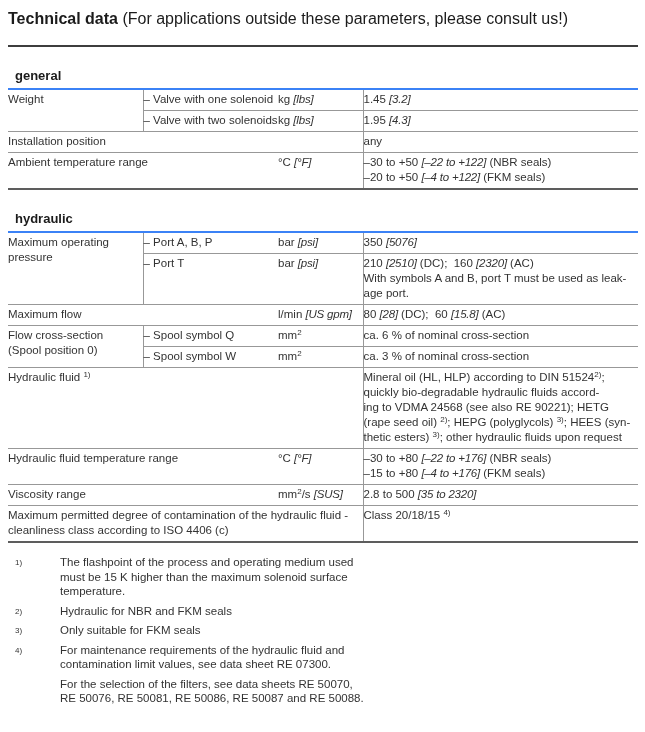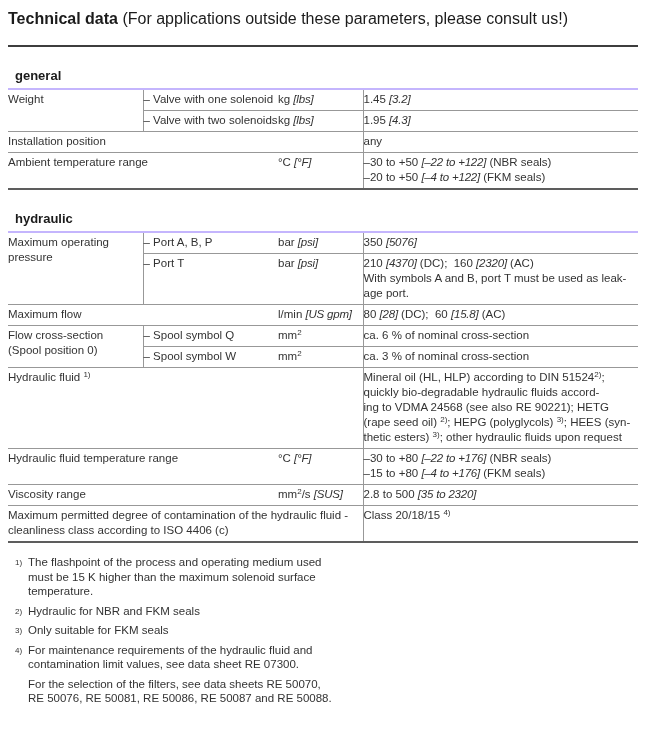--- a/index.html
+++ b/index.html
@@ -20,41 +20,41 @@
 
   
   h2.sec-h{
     font-size:13px;line-height:16px;color:#1b1b1b;
     margin:21px 0 4px 0;padding-left:7px;font-weight:bold;
   }
 
   
   table.spec{
     width:630px;border-collapse:collapse;table-layout:fixed;
-    border-top:2px solid #c4b5fd;
+    border-top:2px solid #3b82f6;
     font-size:11.5px;line-height:15px;color:#333333;
   }
   col.c1{width:135px;}col.c2{width:135px;}col.c3{width:85px;}col.c4{width:275px;}
   table.spec td{
     vertical-align:top;padding:2px 0 3px 0;
     border-bottom:1px solid #989898;
   }
   tr.last td{border-bottom:2px solid #5d5d5d;}
   td.lbl{padding-left:7px;padding-right:4px;white-space:pre-line;}
   td.sub{padding-left:5px;white-space:nowrap;border-left:1px solid #989898;}
   td.unit{text-align:left;padding-right:6px;white-space:nowrap;}
   td.val{border-left:1px solid #989898;padding-left:7px;padding-right:2px;white-space:pre-line;}
   i.imp{font-style:italic;letter-spacing:-0.2px;}
   sup{font-size:8px;line-height:0;vertical-align:baseline;position:relative;top:-4px;}
 
   
   .footnotes{margin-top:12px;padding-left:7px;font-size:11.5px;line-height:14.5px;color:#333333;}
   .fn{display:flex;margin-bottom:5px;}
   .fn-marker{flex:none;width:13px;font-size:8px;position:relative;top:1px;}
-  .fn-body{flex:1;max-width:392px;}
+  .fn-body{flex:1;max-width:392px;margin-left:32px;}
   .fn-para{margin:0 0 5px 0;white-space:pre-line;}
   .fn-para:last-child{margin-bottom:0;}
 </style>
 </head>
 <body>
 
 <div class="page">
 
   <h1 class="doc-title"><b>Technical data</b><span> (For applications outside these parameters, please consult us!)</span></h1>
 
@@ -105,21 +105,21 @@
       <tbody>
       <tr>
         <td class="lbl" rowspan="2">Maximum operating pressure</td>
         <td class="sub">– Port A, B, P</td>
         <td class="unit">bar <i class="imp">[psi]</i></td>
         <td class="val">350 <i class="imp">[5076]</i></td>
       </tr>
       <tr>
         <td class="sub">– Port T</td>
         <td class="unit">bar <i class="imp">[psi]</i></td>
-        <td class="val">210 <i class="imp">[4370]</i> (DC);&nbsp; 160 <i class="imp">[2320]</i> (AC)
+        <td class="val">210 <i class="imp">[2510]</i> (DC);&nbsp; 160 <i class="imp">[2320]</i> (AC)
 With symbols A and B, port T must be used as leak-
 age port.</td>
       </tr>
       <tr>
         <td class="lbl" colspan="2">Maximum flow</td>
         <td class="unit">l/min <i class="imp">[US gpm]</i></td>
         <td class="val">80 <i class="imp">[28]</i> (DC);&nbsp; 60 <i class="imp">[15.8]</i> (AC)</td>
       </tr>
       <tr>
         <td class="lbl" rowspan="2">Flow cross-section

